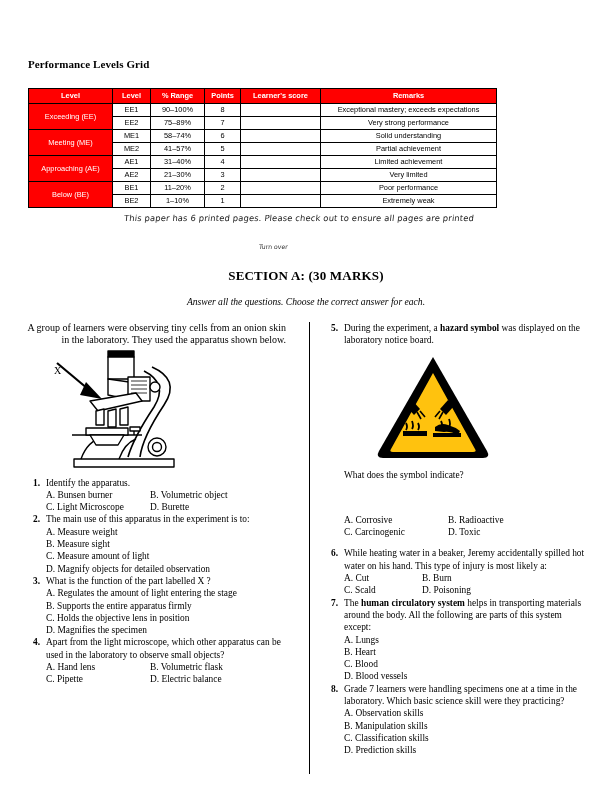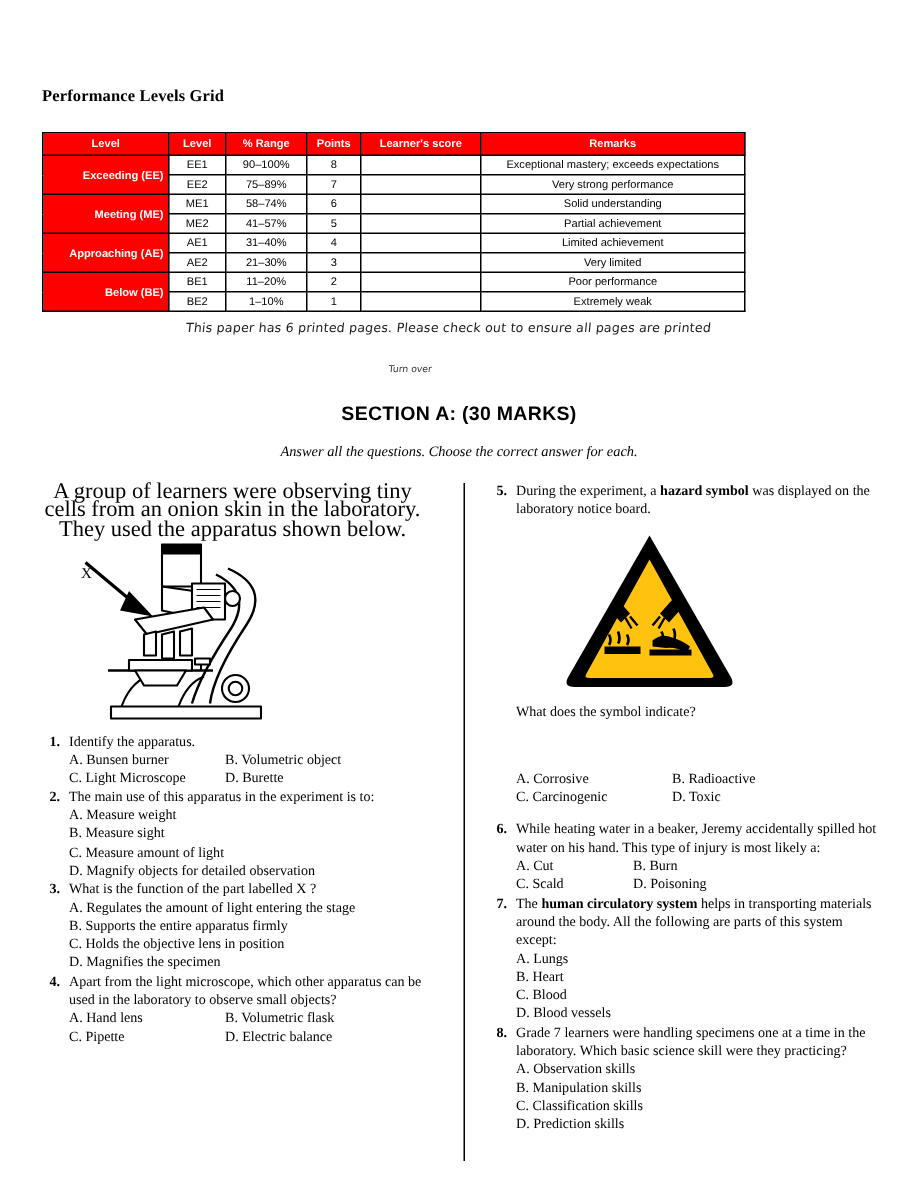--- a/index.html
+++ b/index.html
@@ -60,22 +60,22 @@
   table.perf thead th {
     background: #FF0000;
     color: #ffffff;
     font-weight: bold;
     text-align: center;
     height: 15px;
   }
   td.level-group {
     background: #FF0000;
     color: #ffffff;
-    font-weight: bold;
-    text-align: right;
+    font-weight: normal;
+    text-align: center;
   }
   td.cell-txt { background:#fff; text-align:center; }
   td.cell-score { background:#fff; }
 
   .col-1 { width: 84px; }
   .col-2 { width: 38px; }
   .col-3 { width: 54px; }
   .col-4 { width: 36px; }
   .col-5 { width: 80px; }
   .col-6 { width: 176px; }
@@ -103,21 +103,21 @@
     transform: skewX(-6deg);
   }
 
   
   .section-head {
     position: absolute;
     left: 0;
     top: 268px;
     width: 612px;
     text-align: center;
-    font-family: Liberation Sans, sans-serif;
+    font-family: Liberation Serif, serif;
     font-weight: bold;
     font-size: 13px;
     letter-spacing: .2px;
   }
   .section-instr {
     position: absolute;
     left: 0;
     top: 296px;
     width: 612px;
     text-align: center;
@@ -142,23 +142,23 @@
   .col-divider {
     position: absolute;
     left: 309px;
     top: 322px;
     width: 0;
     height: 452px;
     border-left: 1.1px solid #000;
   }
 
   .intro {
-    font-size: 15px;
+    font-size: 10px;
     line-height: 12.3px;
-    text-align: center;
+    text-align: right;
   }
 
   .qlist { margin: 0; padding: 0; list-style: none; }
   .q {
     position: relative;
     padding-left: 22px;
     font-size: 9.4px;
     line-height: 12.3px;
     margin-bottom: 0px;
   }

